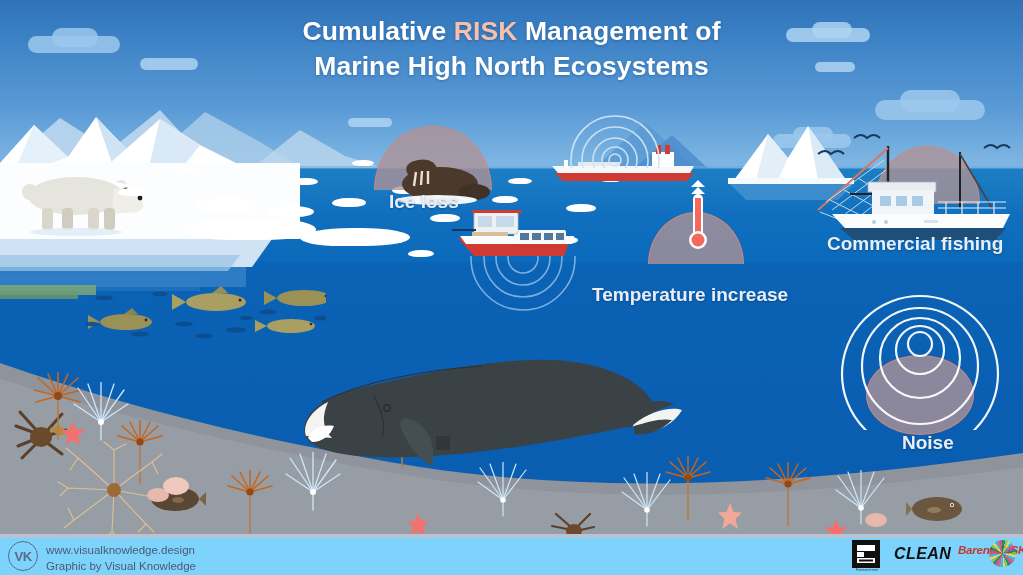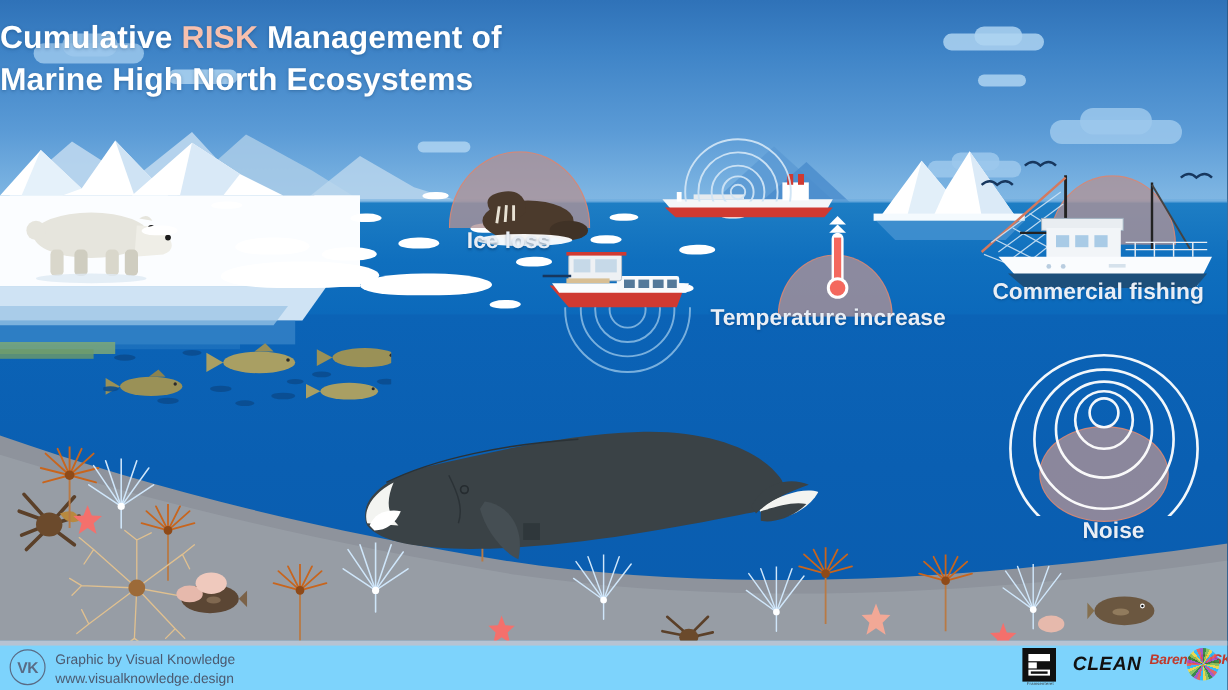--- a/index.html
+++ b/index.html
@@ -17,21 +17,21 @@
   .sky {
     position:absolute; left:0; top:0; width:1023px; height:200px;
     background:linear-gradient(180deg,#2f72b8 0%, #3f84c7 22%, #5b9bd6 55%, #7cb4e2 80%, #8cbfe8 100%);
   }
   .cloud { position:absolute; background:#9cc8ec; border-radius:999px; opacity:.85; }
   .cloud.b { background:#aed4f1; }
 
   
   .title {
     position:absolute; left:0; top:14px; width:1023px;
-    color:#ffffff;
+    text-align:center; color:#ffffff;
     font-size:26.5px; font-weight:bold; line-height:1.32;
     letter-spacing:.1px;
     text-shadow:0 1px 3px rgba(10,50,90,.35);
   }
   .title .risk { color:#f7c0ae; }
 
   
   .sea-top {
     position:absolute; left:0; top:168px; width:1023px; height:110px;
     background:linear-gradient(180deg,#1e7ec4 0%, #0f6fbe 45%, #0a67ba 100%);
@@ -220,21 +220,21 @@
 
   <div class="dome half" style="left:648px;top:212px;width:96px;height:52px;"></div>
   <svg width="40" height="80" style="position:absolute;left:678px;top:180px;">
     <rect x="15" y="14" width="10" height="44" rx="5" fill="#ffffff"></rect>
     <rect x="17" y="18" width="6" height="40" fill="#f4685e"></rect>
     <circle cx="20" cy="60" r="9" fill="#ffffff"></circle>
     <circle cx="20" cy="60" r="6.5" fill="#f4685e"></circle>
     <polygon points="20,0 27,7 13,7" fill="#ffffff"></polygon>
     <polygon points="20,7 27,14 13,14" fill="#ffffff"></polygon>
   </svg>
-  <div class="stress-label" style="left:592px;top:255px;">Temperature increase</div>
+  <div class="stress-label" style="left:592px;top:284px;">Temperature increase</div>
 
   <div class="dome half" style="left:874px;top:146px;width:106px;height:58px;"></div>
 
   <svg width="230" height="110" style="position:absolute;left:796px;top:138px;">
 
     <line x1="92" y1="8" x2="92" y2="70" stroke="#222" stroke-width="2.4"></line>
     <line x1="164" y1="14" x2="164" y2="70" stroke="#222" stroke-width="2"></line>
     <line x1="92" y1="10" x2="22" y2="72" stroke="#d4795e" stroke-width="2"></line>
     <line x1="164" y1="16" x2="196" y2="70" stroke="#444" stroke-width="1.6"></line>
 
@@ -625,22 +625,22 @@
     <path d="M352 86 C366 82, 378 78, 390 80 C378 92, 362 96, 352 94 Z" fill="#3a4246"></path>
     <path d="M344 82 C356 60, 378 58, 392 64 C376 70, 360 76, 348 88 Z" fill="#3a4246"></path>
   </svg>
 
   <div class="footer">
     <div class="footer-top-line"></div>
 
     <div class="vk-logo">VK</div>
 
     <div class="credit">
+      <div>www.visualknowledge.design</div>
       <div>Graphic by Visual Knowledge</div>
-      <div>www.visualknowledge.design</div>
     </div>
 
     <div class="fram-logo">
       <svg width="28" height="28" viewBox="0 0 28 28">
         <rect x="5" y="5" width="18" height="6" fill="#ffffff"></rect>
         <rect x="5" y="12" width="7" height="5" fill="#ffffff"></rect>
         <rect x="5" y="18" width="18" height="5" fill="#ffffff"></rect>
         <rect x="7" y="19.5" width="14" height="2" fill="#101010"></rect>
       </svg>
     </div>

